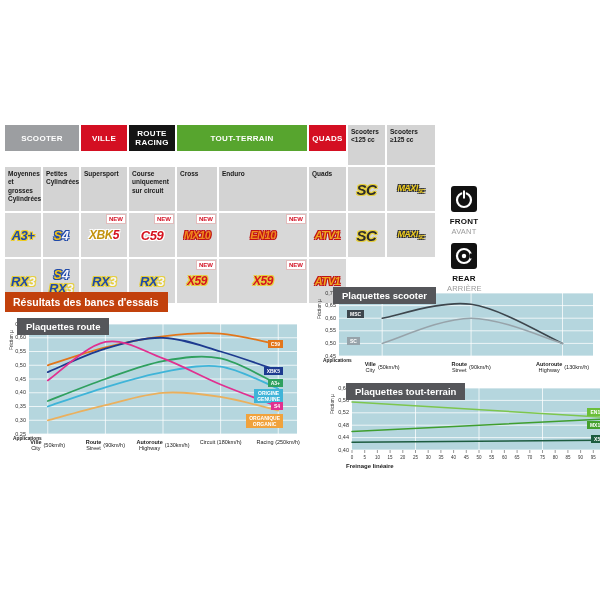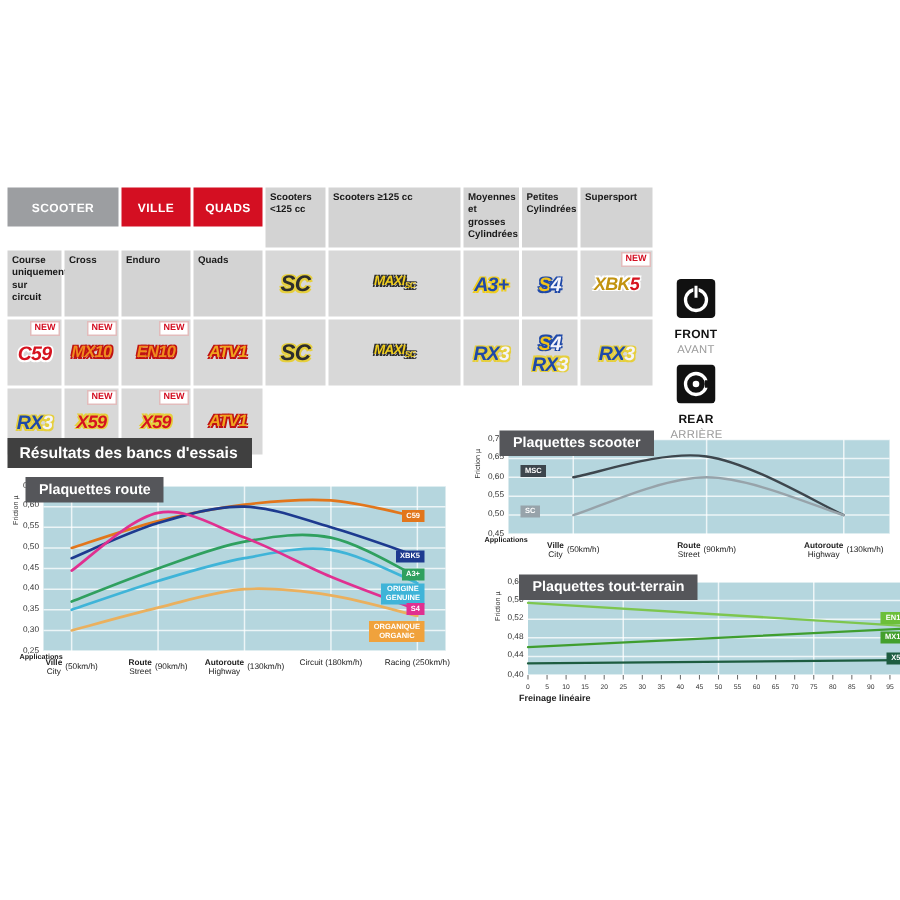--- a/index.html
+++ b/index.html
@@ -15,21 +15,21 @@
   .lcell{background:#d8d8d8;height:44px;position:relative;display:flex;flex-direction:column;
          align-items:center;justify-content:center;gap:1px;overflow:hidden;}
   .newb{position:absolute;top:1px;right:1px;background:#fff;color:#d40f22;font-size:6px;
         font-weight:bold;padding:0 2px;line-height:8px;border:1px solid #e2bcbc;}
   .logo{font-style:italic;font-weight:900;letter-spacing:-.5px;white-space:nowrap;line-height:1;}
   
   .sideicon{position:absolute;width:34px;text-align:center;}
   .silab{font-size:8px;font-weight:bold;color:#111;margin-top:1px;letter-spacing:.2px;}
   .sisub{font-size:7.5px;color:#9a9a9a;margin-top:1px;letter-spacing:.2px;}
   
-  .banner{position:absolute;background:#404040;color:#fff;font-weight:bold;}
+  .banner{position:absolute;background:#c2410c;color:#fff;font-weight:bold;}
   #results-banner{left:5px;top:292px;font-size:10.5px;padding:4px 10px 4px 8px;}
   
   .chart{position:absolute;}
   .ctitle{position:absolute;top:0;background:#55565a;color:#fff;font-weight:bold;
           font-size:9.5px;padding:3px 9px;z-index:4;}
   .ylab{position:absolute;font-size:5.5px;color:#333;text-align:right;line-height:1;}
   .fric{position:absolute;font-size:4.8px;color:#333;transform:rotate(-90deg);
         transform-origin:left top;white-space:nowrap;}
   .ahead{position:absolute;font-size:4.8px;font-weight:bold;color:#222;}
   .xcat{position:absolute;font-size:5.5px;color:#222;display:flex;align-items:center;
@@ -41,20 +41,22 @@
           line-height:1.2;z-index:3;text-align:center;white-space:nowrap;}
 </style>
 </head>
 <body>
 
 <div class="canvas">
 
   <div id="ctable" class="ctable">
       <div class="ghead" style="background: rgb(156, 158, 161); grid-column: span 2;">SCOOTER</div>
       <div class="ghead" style="background: rgb(212, 15, 34); grid-column: span 1;">VILLE</div>
+      <div class="ghead" style="background: rgb(20, 20, 20); grid-column: span 1;">ROUTE RACING</div>
+      <div class="ghead" style="background: rgb(87, 165, 46); grid-column: span 2;">TOUT-TERRAIN</div>
       <div class="ghead" style="background: rgb(212, 15, 34); grid-column: span 1;">QUADS</div>
       <div class="chead">Scooters &lt;125 cc</div>
       <div class="chead">Scooters ≥125 cc</div>
       <div class="chead">Moyennes et grosses Cylindrées</div>
       <div class="chead">Petites Cylindrées</div>
       <div class="chead">Supersport</div>
       <div class="chead">Course uniquement sur circuit</div>
       <div class="chead">Cross</div>
       <div class="chead">Enduro</div>
       <div class="chead">Quads</div>

